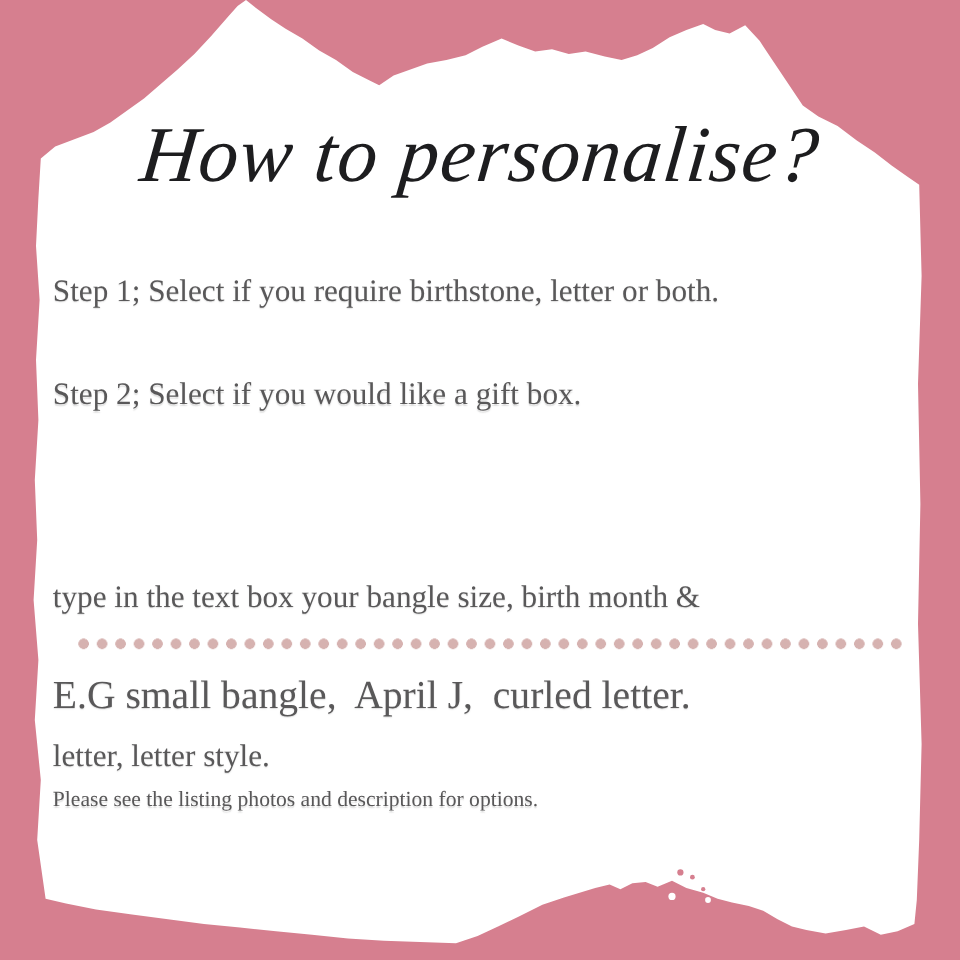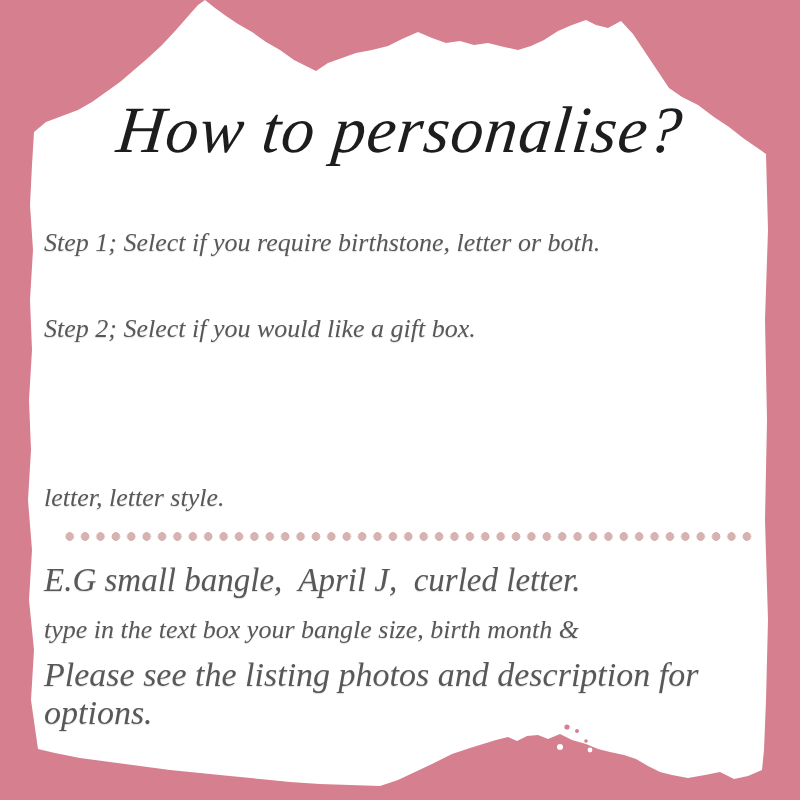--- a/index.html
+++ b/index.html
@@ -22,37 +22,36 @@
     text-align:center;
     font-style:italic;
     font-size:66px;
     letter-spacing:1px;
     color:var(--title_text,#1d1d1f);
     transform:skewX(-6deg);
     white-space:pre-wrap;
   }
   .body-line{
     position:absolute;
-    font-style:italic;
     color:var(--body_text,#595859);
     white-space:pre-wrap;
     text-shadow:0 1px 1px rgba(120,120,120,0.25);
   }
   .step1{left:44px;top:228px;font-size:26px;}
   .step2{left:44px;top:314px;font-size:26px;}
   .step3{left:44px;top:388px;font-size:26px;line-height:44px;width:710px;}
   .divider{
     position:absolute;left:62px;top:531px;width:690px;height:10px;
     background-image:radial-gradient(circle closest-side, var(--dots,#d6b2b0) 92%, rgba(0,0,0,0) 100%);
     background-size:15.4px 9px;
     background-repeat:repeat-x;
     background-position:0 center;
   }
   .example{left:44px;top:562px;font-size:33px;text-align:center;}
-  .footer{left:44px;top:656px;font-size:34px;}
+  .footer{left:44px;top:656px;font-size:18px;}
 </style>
 </head>
 <body style="--background: #d67f8f; --paper: #ffffff; --title_text: #1d1d1f; --body_text: #595859; --dots: #d6b2b0;">
 
 <div class="canvas">
 
   <svg class="paper-svg" viewBox="0 0 800 800" aria-hidden="true">
     <path class="paper" d="
       M205,0
       L215,8 L226,16 L238,24 L252,32 L266,42 L280,50 L294,60 L308,67 L316,71
@@ -74,22 +73,22 @@
     <circle class="hole" cx="590" cy="750" r="2.4"></circle>
   </svg>
 
   <div class="content">
     <div class="title">How to personalise?</div>
 
     <div class="body-line step1">Step 1; Select if you require birthstone, letter or both.</div>
     <div class="body-line step2">Step 2; Select if you would like a gift box.</div>
 
     <div class="body-line step3">
+      <div>type in the text box your bangle size, birth month &amp;</div>
       <div>letter, letter style.</div>
-      <div>type in the text box your bangle size, birth month &amp;</div>
     </div>
 
     <div class="divider"></div>
 
     <div class="body-line example">E.G small bangle,  April J,  curled letter.</div>
     <div class="body-line footer">Please see the listing photos and description for options.</div>
   </div>
 </div>
 
 </body></html>

